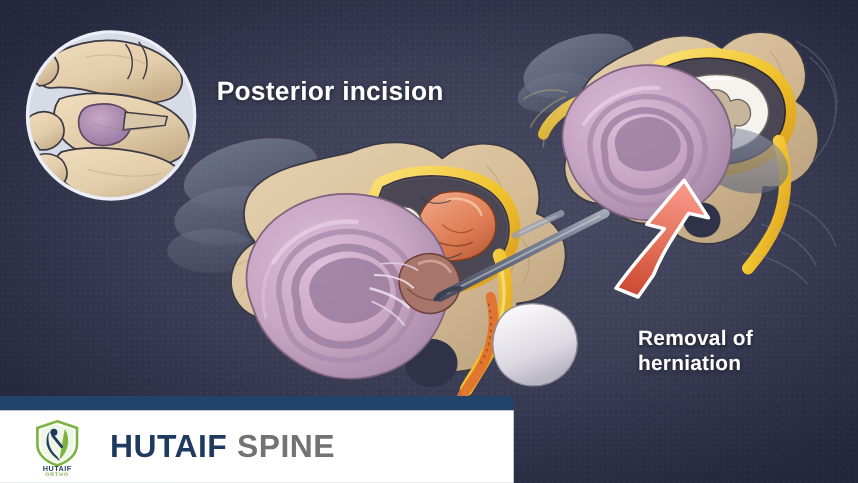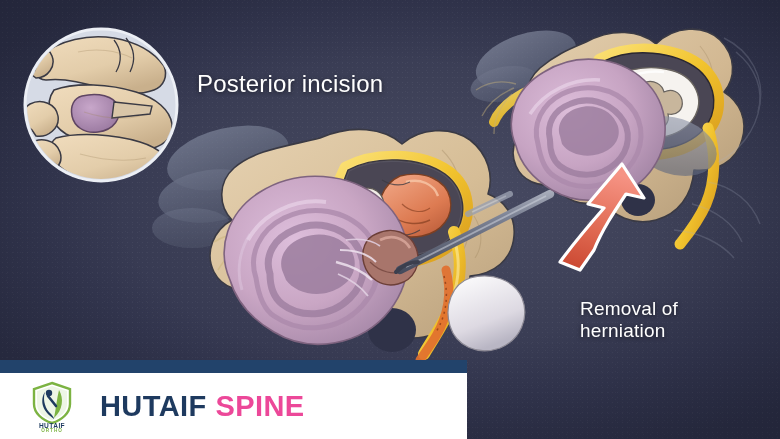--- a/index.html
+++ b/index.html
@@ -30,21 +30,21 @@
     background-position:0 0, 3px 4px;
   }
 
   .art{position:absolute;}
   svg{display:block;overflow:visible;}
 
   
   .label{
     position:absolute;
     color:#ffffff;
-    font-weight:normal;
+    font-weight:bold;
     letter-spacing:.2px;
     line-height:1.16;
     text-shadow:0 1px 4px rgba(0,0,0,.55);
     white-space:pre-line;
   }
   #label-posterior{ left:197px; top:70px; font-size:24px; }
   #label-removal{   left:580px; top:298px; font-size:19px; }
 
   
   #footer{
@@ -64,21 +64,21 @@
     width:56px;height:56px;margin-left:24px;
     display:flex;align-items:center;justify-content:center;
     flex:0 0 auto;
   }
   #footer-wordmark{
     margin-left:20px;
     font-size:29px;font-weight:bold;letter-spacing:.4px;
     white-space:nowrap;
   }
   .wm-a{color:#1e3a5f;}
-  .wm-b{color:#ec4899;margin-left:9px;}
+  .wm-b{color:#737373;margin-left:9px;}
 
   
   .ring{fill:#d6dbe6;stroke:#eceff5;stroke-width:3;}
 </style>
 </head>
 <body>
 
 <div id="stage">
 
   <div id="bg-base"></div>

